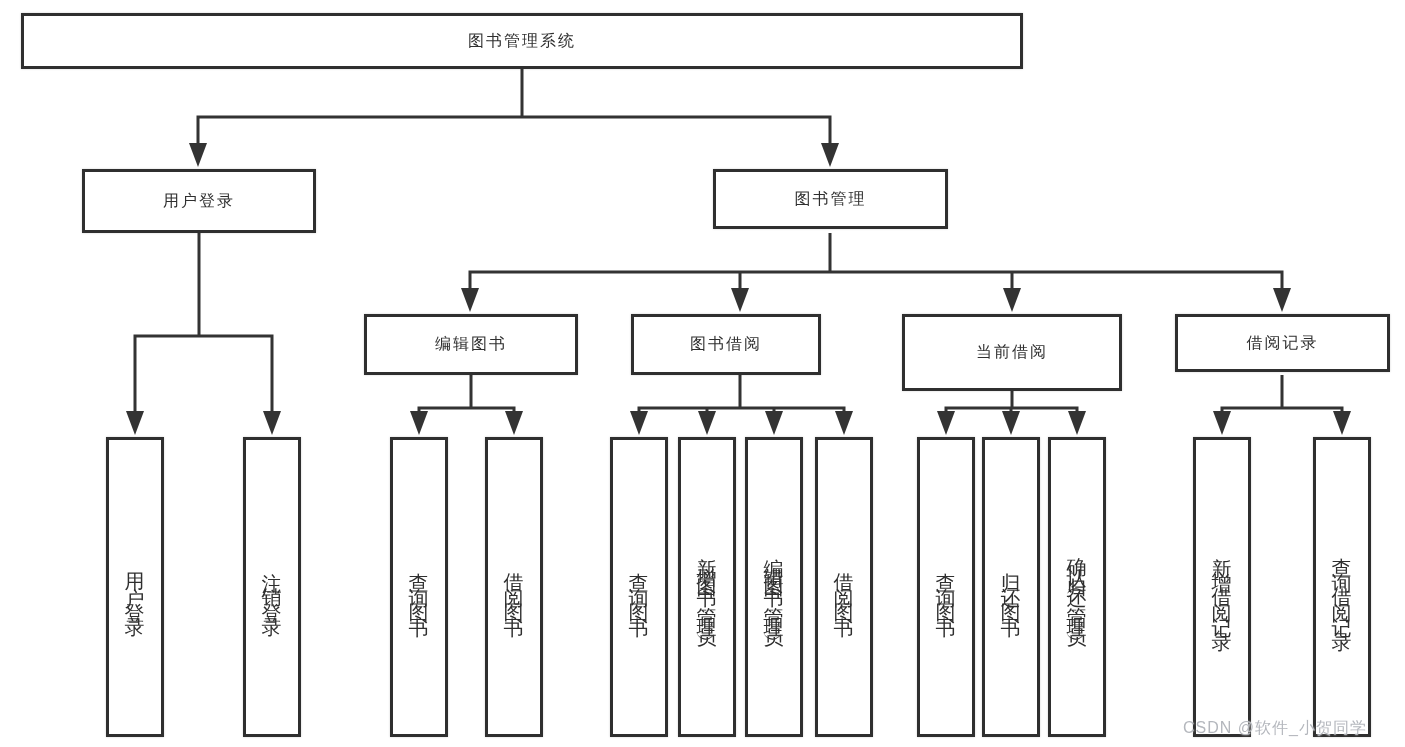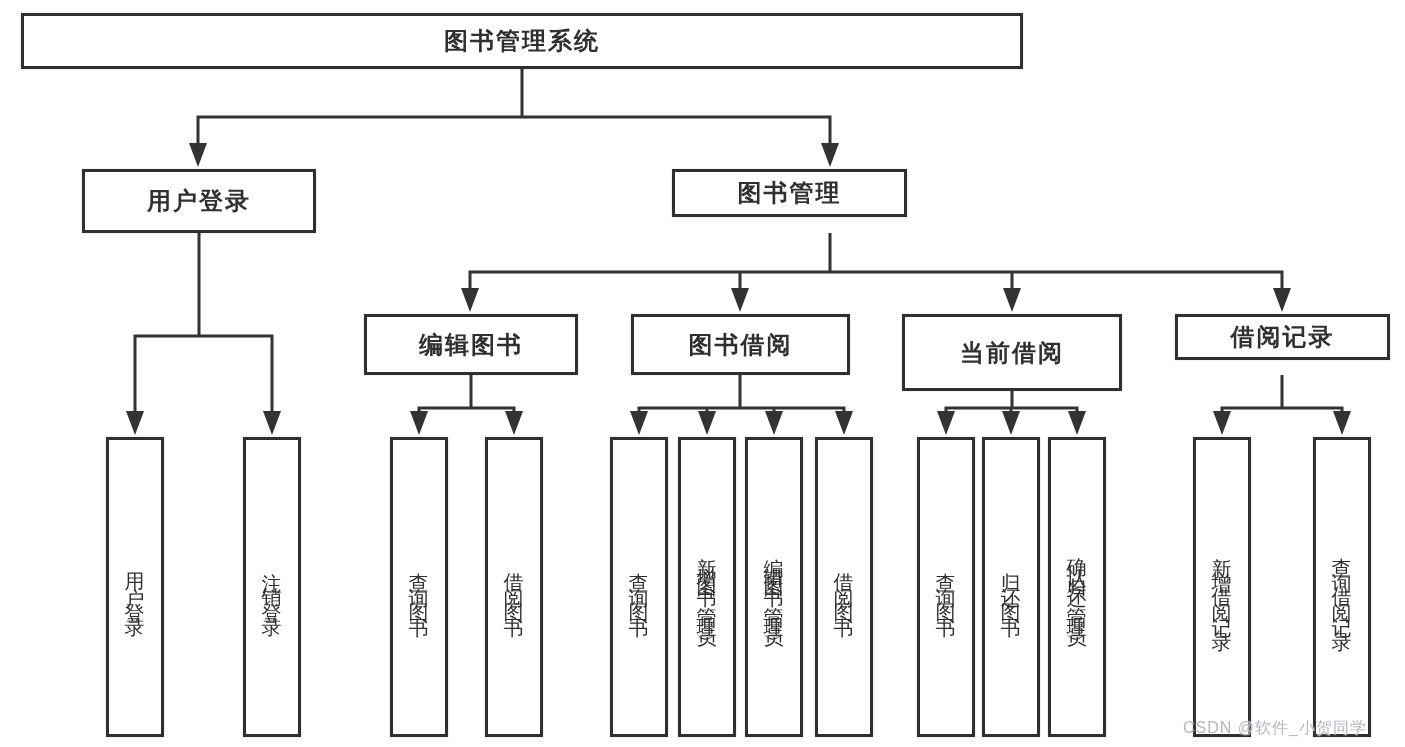--- a/index.html
+++ b/index.html
@@ -35,25 +35,24 @@
     box-sizing: border-box;
     background: var(--fill-color, #ffffff);
     border: 3px solid var(--border-color, #2f2f2f);
     display: flex;
     align-items: center;
     justify-content: center;
     z-index: 2;
     box-shadow: 0 0 2px rgba(0,0,0,0.18);
   }
   .hbox .lbl {
-    font-size: 24px;
+    font-size: 16px;
     letter-spacing: 2px;
     color: var(--text-color, #2f2f2f);
     white-space: nowrap;
-    font-weight: bold;
   }
   .vbox {
     top: 437px;
     width: 58px;
     height: 300px;
   }
   .vlbl {
     writing-mode: vertical-rl;
     line-height: 1;
     font-size: 20px;
@@ -116,34 +115,34 @@
     <path class="arrowhead" d="M1333 411 L1351 411 L1342 435 Z"></path>
   </svg>
 
   <div class="hbox" style="left:21px; top:13px; width:1002px; height:56px">
     <span class="lbl">图书管理系统</span>
   </div>
 
   <div class="hbox" style="left:82px; top:169px; width:234px; height:64px">
     <span class="lbl">用户登录</span>
   </div>
-  <div class="hbox" style="left:672px; top:169px; width:235px; height:48px">
+  <div class="hbox" style="left:713px; top:169px; width:235px; height:60px">
     <span class="lbl">图书管理</span>
   </div>
 
   <div class="hbox" style="left:364px; top:314px; width:214px; height:61px">
     <span class="lbl">编辑图书</span>
   </div>
-  <div class="hbox" style="left:631px; top:314px; width:219px; height:61px">
+  <div class="hbox" style="left:631px; top:314px; width:190px; height:61px">
     <span class="lbl">图书借阅</span>
   </div>
   <div class="hbox" style="left:902px; top:314px; width:220px; height:77px">
     <span class="lbl">当前借阅</span>
   </div>
-  <div class="hbox" style="left:1175px; top:314px; width:215px; height:46px">
+  <div class="hbox" style="left:1175px; top:314px; width:215px; height:58px">
     <span class="lbl">借阅记录</span>
   </div>
 
   <div class="vbox" style="left:106px">
     <span class="vlbl">用户登录</span>
   </div>
   <div class="vbox" style="left:243px">
     <span class="vlbl">注销登录</span>
   </div>
 

